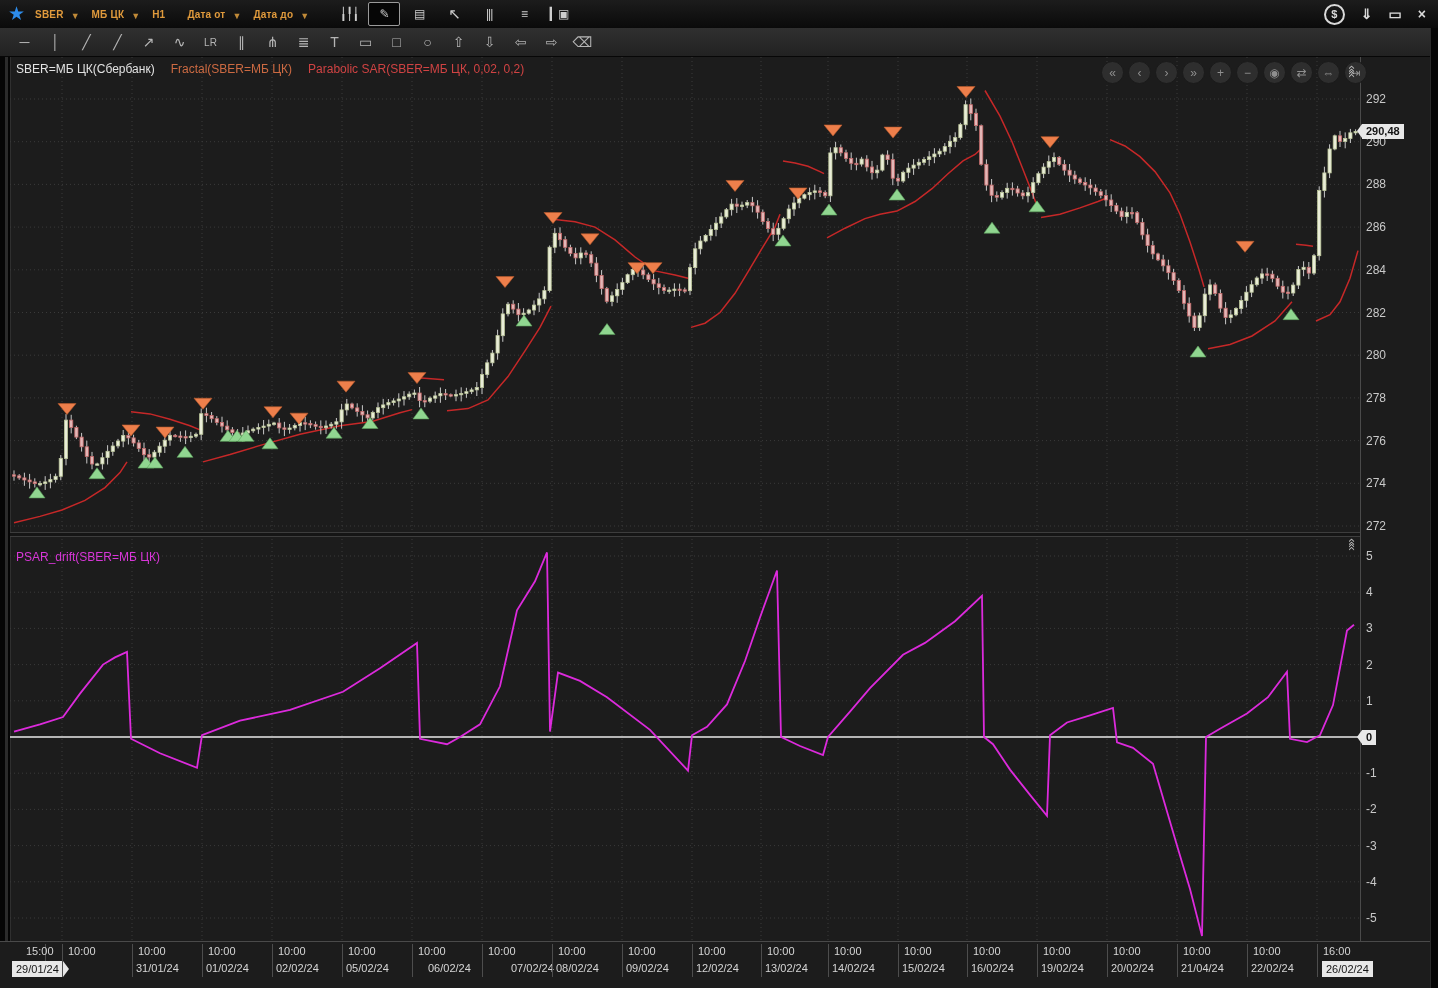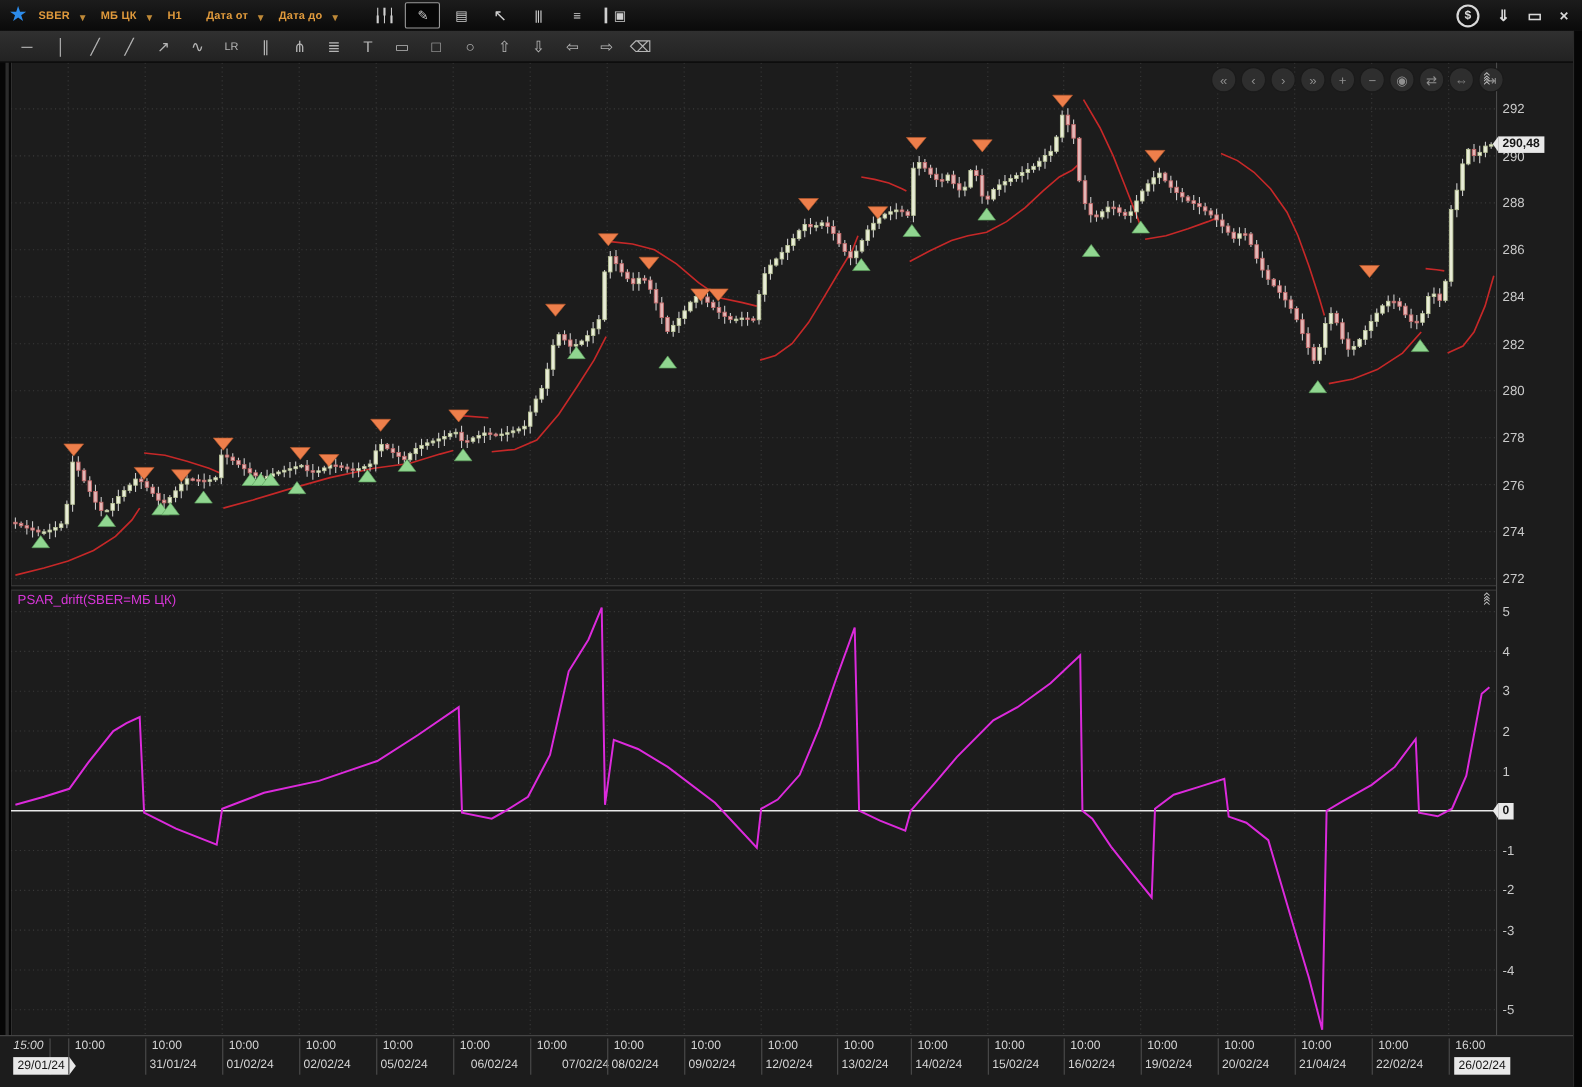--- a/index.html
+++ b/index.html
@@ -757,21 +757,26 @@
         <line x1="1247" x2="1247" y1="535" y2="941" stroke="#3a3a3a" stroke-dasharray="1 3"></line>
         <line x1="1317" x2="1317" y1="535" y2="941" stroke="#3a3a3a" stroke-dasharray="1 3"></line>
       </g>
       <line x1="10" x2="1360" y1="737" y2="737" stroke="#e8e8e8" stroke-width="1.3"></line>
       <polyline points="14,731.6 40,724.3 63,717.1 80,693.6 103,664.6 115,657.4 127,651.9 131,738.8 160,753.3 197,767.8 202,735.2 240,720.7 290,709.9 343,691.8 380,668.2 417,642.9 420,738.8 447,744.2 460,737.0 480,724.3 500,686.3 517,610.3 535,581.3 547,552.4 550,731.6 558,672.6 580,680.9 607,697.2 650,729.8 688,770.7 692,735.2 707,726.9 727,704.4 745,661.0 760,617.5 777,570.5 781,737.0 800,746.0 823,755.1 828,737.0 850,711.7 870,688.1 903,654.8 925,642.9 955,621.2 982,595.8 984,737.0 993,744.2 1010,769.6 1030,794.9 1047,815.9 1050,735.2 1067,722.5 1090,715.3 1113,708.0 1117,742.4 1133,747.9 1153,763.8 1177,845.6 1190,889.0 1202,936.1 1206,737.0 1220,728.7 1247,713.5 1268,697.2 1287,671.8 1290,738.8 1307,742.1 1320,735.2 1333,705.1 1347,630.6 1354,624.8" fill="none" stroke="#dc2adc" stroke-width="1.8"></polyline>
     </svg>
 
   <div class="splitter"></div>
   <div class="axis-border"></div>
 
-  <div class="legend-row" style="top:538px;align-items:center;">
+  <div class="legend-row" style="top:62px;">
+    <span class="lg-main">SBER=МБ ЦК(Сбербанк)</span>
+    <span class="lg-fractal">Fractal(SBER=МБ ЦК)</span>
+    <span class="lg-sar">Parabolic SAR(SBER=МБ ЦК, 0,02, 0,2)</span>
+  </div>
+  <div class="legend-row" style="top:550px;align-items:center;">
     <span class="lg-drift">PSAR_drift(SBER=МБ ЦК)</span>
   </div>
 
   <div class="nav-row" id="nav-row">
       <span class="nav-btn">«</span>
       <span class="nav-btn">‹</span>
       <span class="nav-btn">›</span>
       <span class="nav-btn">»</span>
       <span class="nav-btn">+</span>
       <span class="nav-btn">−</span>
@@ -801,21 +806,21 @@
       <div class="px-label" style="top: 657.6px;">2</div>
       <div class="px-label" style="top: 693.8px;">1</div>
       <div class="px-label" style="top: 766.2px;">-1</div>
       <div class="px-label" style="top: 802.4px;">-2</div>
       <div class="px-label" style="top: 838.6px;">-3</div>
       <div class="px-label" style="top: 874.8px;">-4</div>
       <div class="px-label" style="top: 911px;">-5</div>
     </div>
   <div class="time-axis" id="time-axis">
       <div class="t-sep" style="left: 45px;"></div>
-      <div class="t-time" style="left: 12px; font-style: italic;">15:00</div>
+      <div class="t-time" style="left: 26px;">15:00</div>
       <div class="tag date-tag notch-right" style="left: 12px; top: 19px;">29/01/24</div>
       <div class="t-sep" style="left: 62px;"></div>
       <div class="t-time" style="left: 68px;">10:00</div>
       <div class="t-sep" style="left: 132px;"></div>
       <div class="t-time" style="left: 138px;">10:00</div>
       <div class="t-date" style="left: 136px;">31/01/24</div>
       <div class="t-sep" style="left: 202px;"></div>
       <div class="t-time" style="left: 208px;">10:00</div>
       <div class="t-date" style="left: 206px;">01/02/24</div>
       <div class="t-sep" style="left: 272px;"></div>

